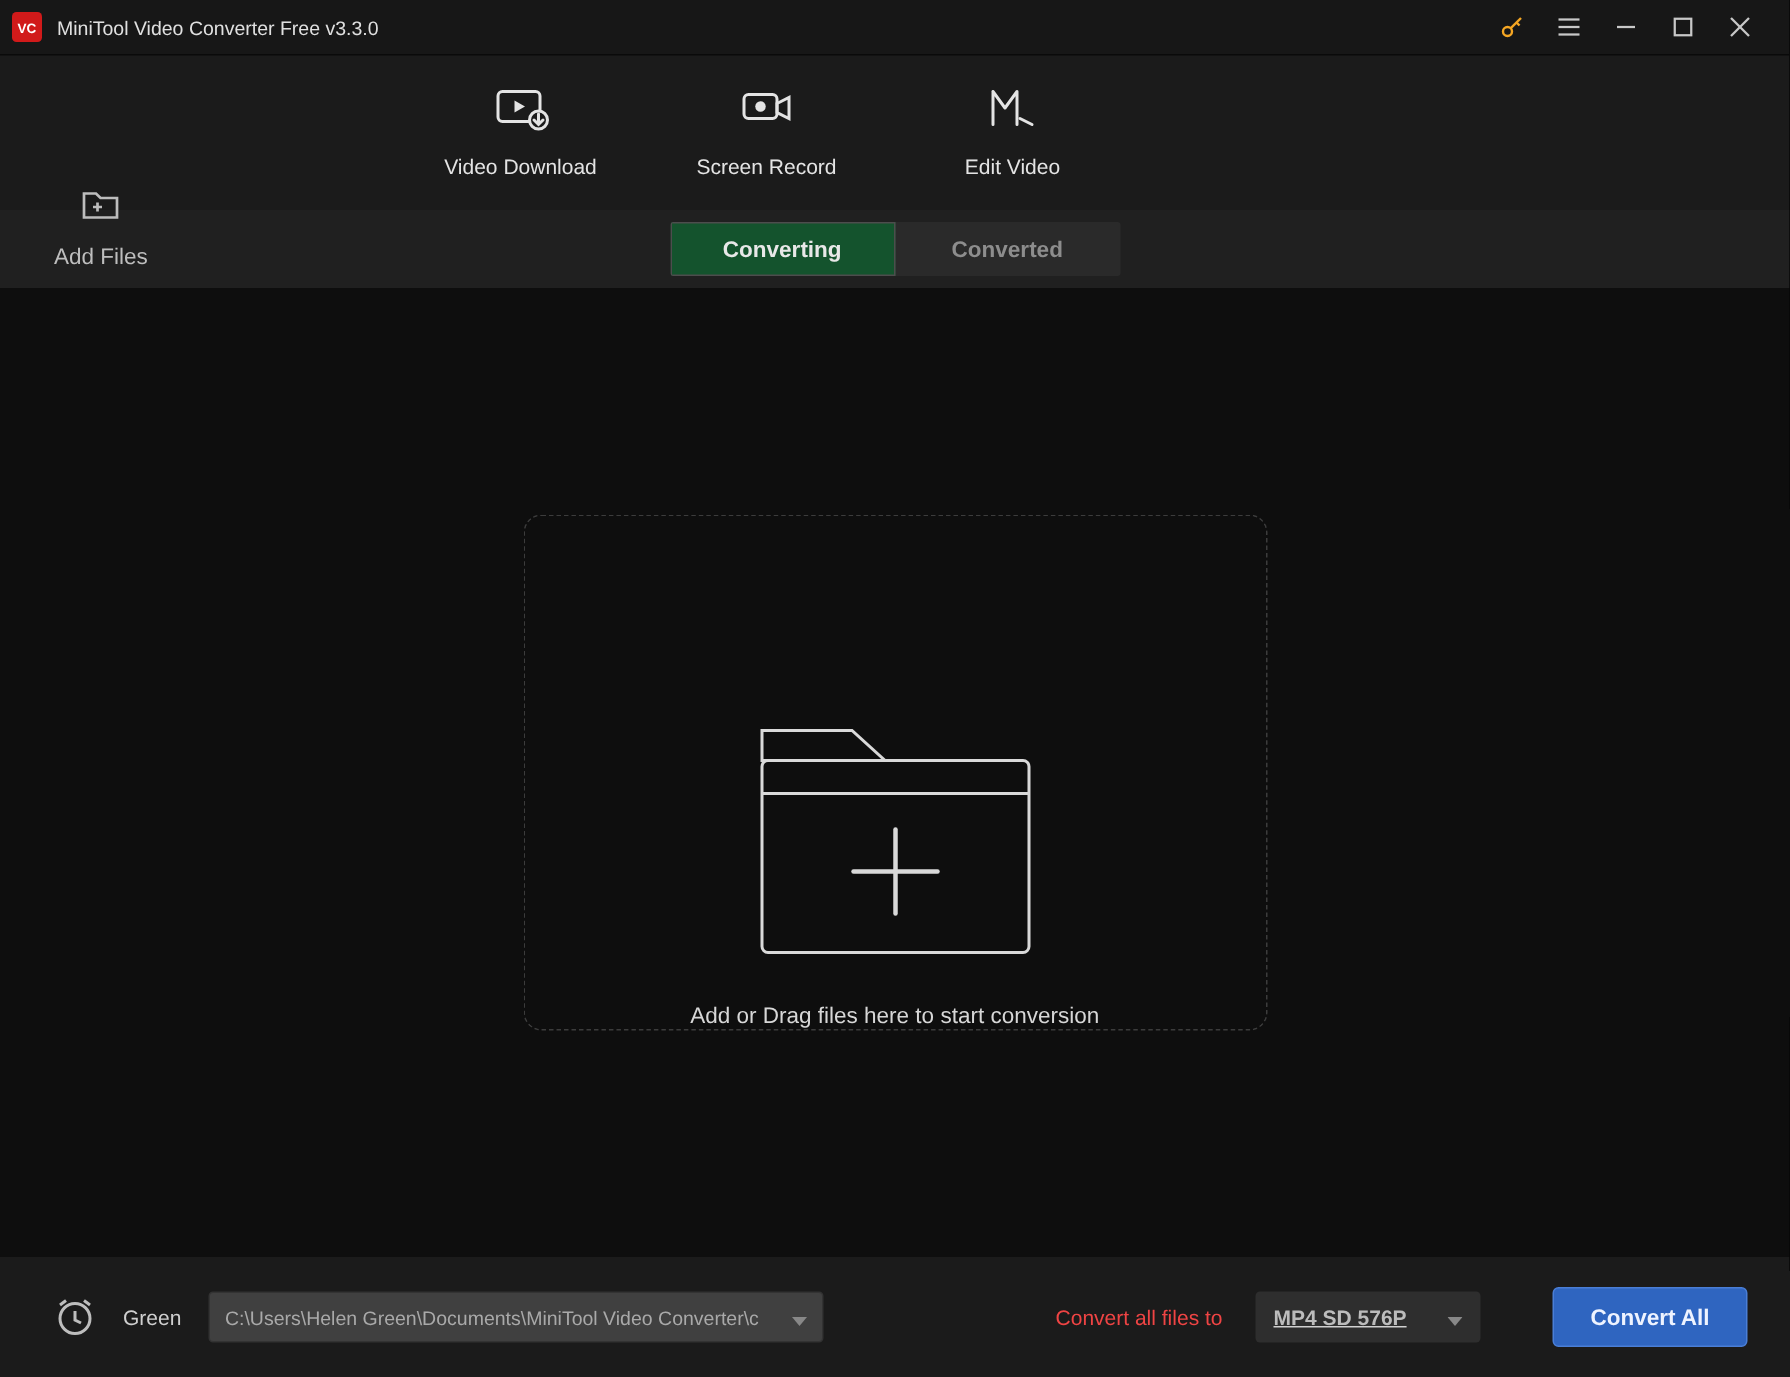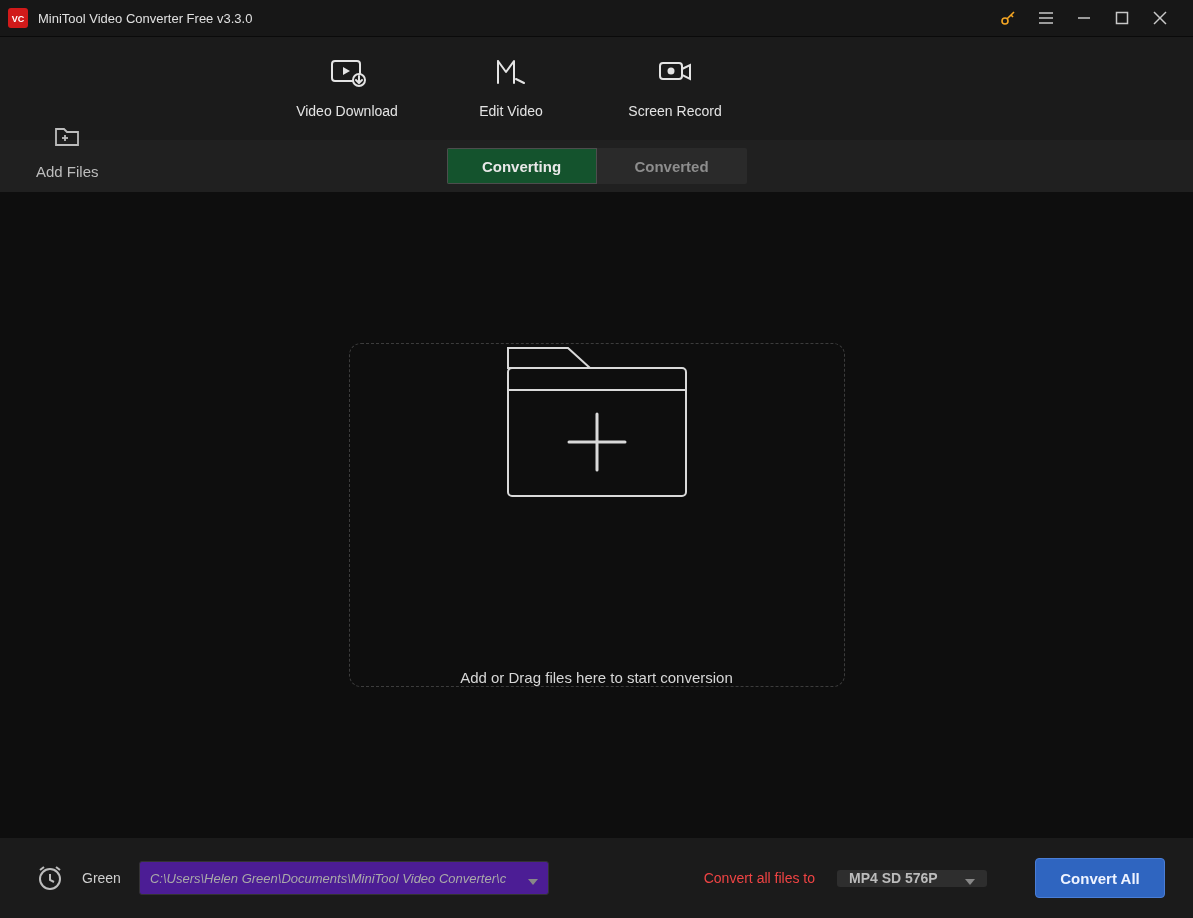--- a/index.html
+++ b/index.html
@@ -100,53 +100,53 @@
 
   
   .stage {
     flex:1; background:#0e0e0e;
     display:flex; align-items:center; justify-content:center;
     position:relative;
   }
   .dropzone {
     width:496px; height:344px;
     border:1.5px dashed #3c3c3c; border-radius:12px;
-    display:flex; flex-direction:column; align-items:center; justify-content:space-between;
+    display:flex; flex-direction:column; align-items:center; justify-content:flex-end;
     gap:30px;
     cursor:pointer;
   }
   .folder-icon { width:190px; height:156px; color:#d9d9d9; }
   .folder-icon svg { width:100%; height:100%; overflow:visible; }
   .drop-text { font-size:15px; color:#d7d7d7; }
 
   
   .bottom-bar {
     height:80px; background:#1b1b1b;
     display:flex; align-items:center;
     padding: 0 28px 0 36px;
     gap:18px;
     flex-shrink:0;
   }
   .clock-icon { width:28px; height:28px; color:#bdbdbd; cursor:pointer;}
   .out-label { font-size:14px; color:#cfcfcf; }
   .out-path {
-    width:410px; height:34px; background:#4c1d95; border:1px solid #333; border-radius:3px;
-    display:flex; align-items:center; padding:0 10px; gap:20px; cursor:pointer;font-style:italic;
+    width:410px; height:34px; background:#404040; border:1px solid #333; border-radius:3px;
+    display:flex; align-items:center; padding:0 10px; gap:20px; cursor:pointer;
   }
   .out-path-text {
     flex:1; overflow:hidden; white-space:nowrap;
     font-size:13px; color:#a9a9a9;
     
   }
   .out-path .caret { width:10px;height:10px; color:#888; flex-shrink:0;}
   .bottom-spacer { flex:1; }
   .convert-to-label { font-size:14px; color:#ef4444; margin-right:4px;}
   .format-select {
-    width:150px; height:17px; background:#2e2e2e; border-radius:3px;
-    display:flex; align-items:center; padding:0 12px; gap:8px; cursor:pointer;
+    width:150px; height:34px; background:#2e2e2e; border-radius:3px;
+    display:flex; align-items:center; padding:0 12px; gap:8px; cursor:pointer;text-decoration:underline;
   }
   .format-select-text { flex:1; font-size:14px; font-weight:600; color:#bcbcbc;}
   .format-select .caret { width:10px;height:10px; color:#888;}
   .convert-all-btn {
     width:130px; height:40px; margin-left:30px;
     background:#2f65c0; border:1px solid #4a7ed6; border-radius:4px;
     display:flex; align-items:center; justify-content:center;
     font-size:15px; font-weight:600; color:#eef3ff; cursor:pointer;
   }
 
@@ -210,36 +210,36 @@
         <path d="M29 17 v6" stroke-linecap="round"></path>
         <polyline points="26,21 29,24 32,21" stroke-linecap="round"></polyline>
       </svg>
     </span>
     <span>Video Download</span>
   </div>
 
   <div class="nav-tab">
     <span class="nav-icon">
       <svg viewBox="0 0 34 26" fill="none" stroke="currentColor" stroke-width="2">
-        <path d="M4 2 v22 M4 2 l8 11 l8 -11 v22" stroke-linecap="round" stroke-linejoin="round"></path>
-        <path d="M22 20 l8 4" stroke-linecap="round"></path>
-      </svg>
-    </span>
-    <span>Edit Video</span>
+        <rect x="2" y="4" width="22" height="16" rx="3"></rect>
+        <path d="M24 10 l8 -4 v14 l-8 -4 z"></path>
+        <circle cx="13" cy="12" r="3.5" fill="currentColor" stroke="none"></circle>
+      </svg>
+    </span>
+    <span>Screen Record</span>
   </div>
 
   <div class="nav-tab">
     <span class="nav-icon">
       <svg viewBox="0 0 34 26" fill="none" stroke="currentColor" stroke-width="2">
-        <rect x="2" y="4" width="22" height="16" rx="3"></rect>
-        <path d="M24 10 l8 -4 v14 l-8 -4 z"></path>
-        <circle cx="13" cy="12" r="3.5" fill="currentColor" stroke="none"></circle>
-      </svg>
-    </span>
-    <span>Screen Record</span>
+        <path d="M4 2 v22 M4 2 l8 11 l8 -11 v22" stroke-linecap="round" stroke-linejoin="round"></path>
+        <path d="M22 20 l8 4" stroke-linecap="round"></path>
+      </svg>
+    </span>
+    <span>Edit Video</span>
   </div>
 
 </div>
 
 <div class="sub-toolbar">
   <div class="add-files">
     <span class="add-files-icon">
       <svg viewBox="0 0 26 24" fill="none" stroke="currentColor" stroke-width="1.8">
         <path d="M2 6 h8 l3 3 h11 v13 h-22 z"></path>
         <line x1="8" y1="15" x2="14" y2="15"></line>

